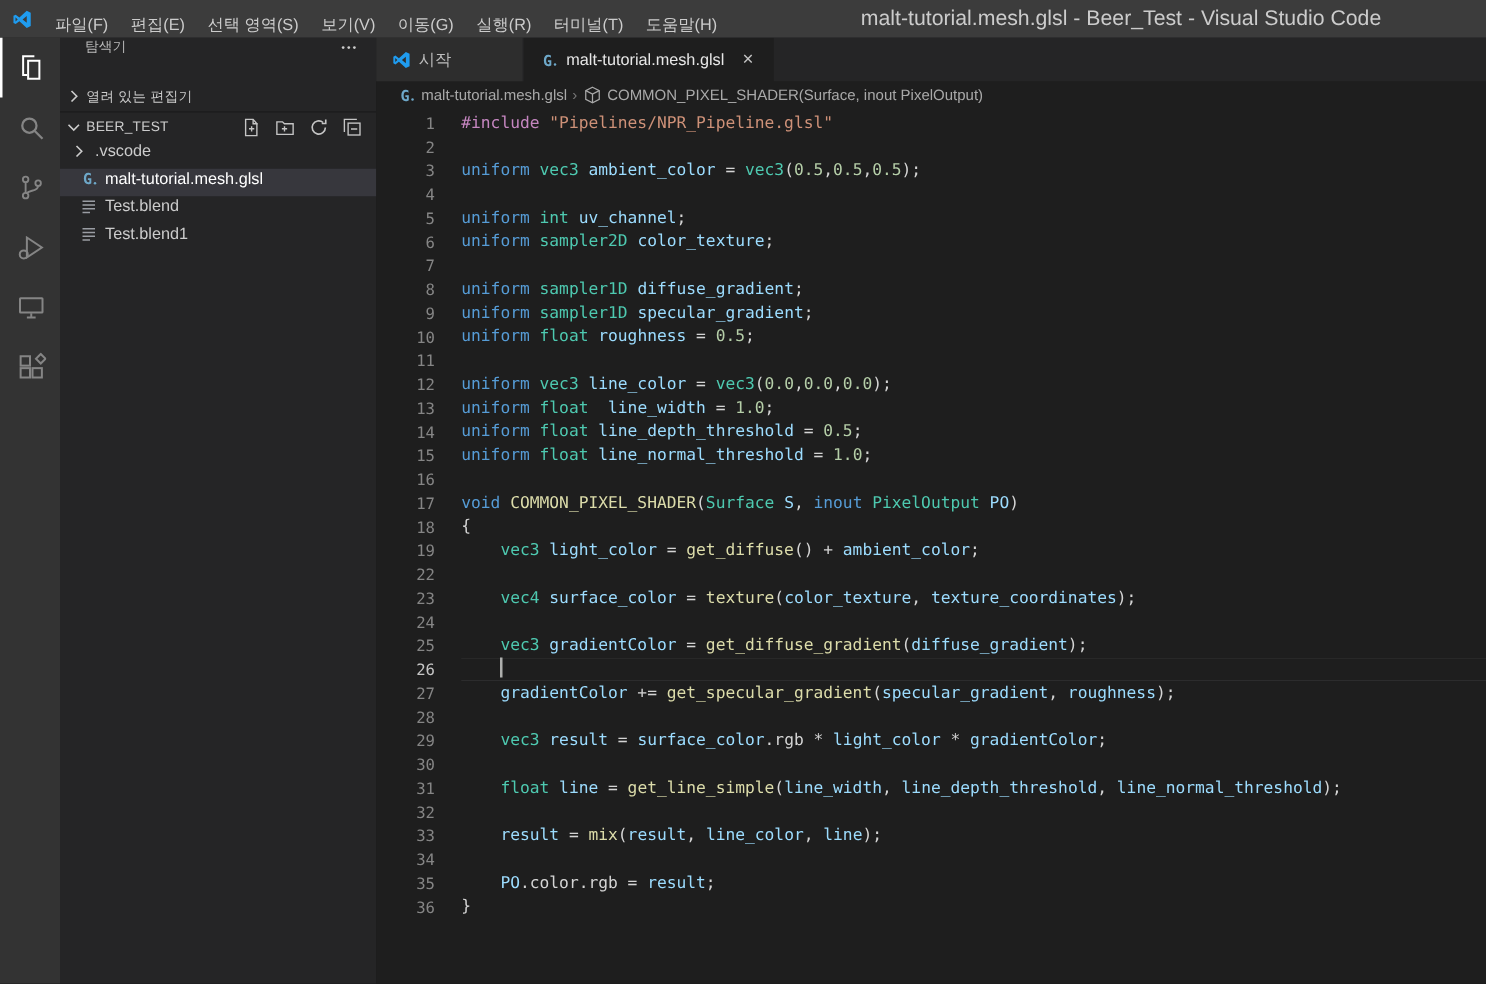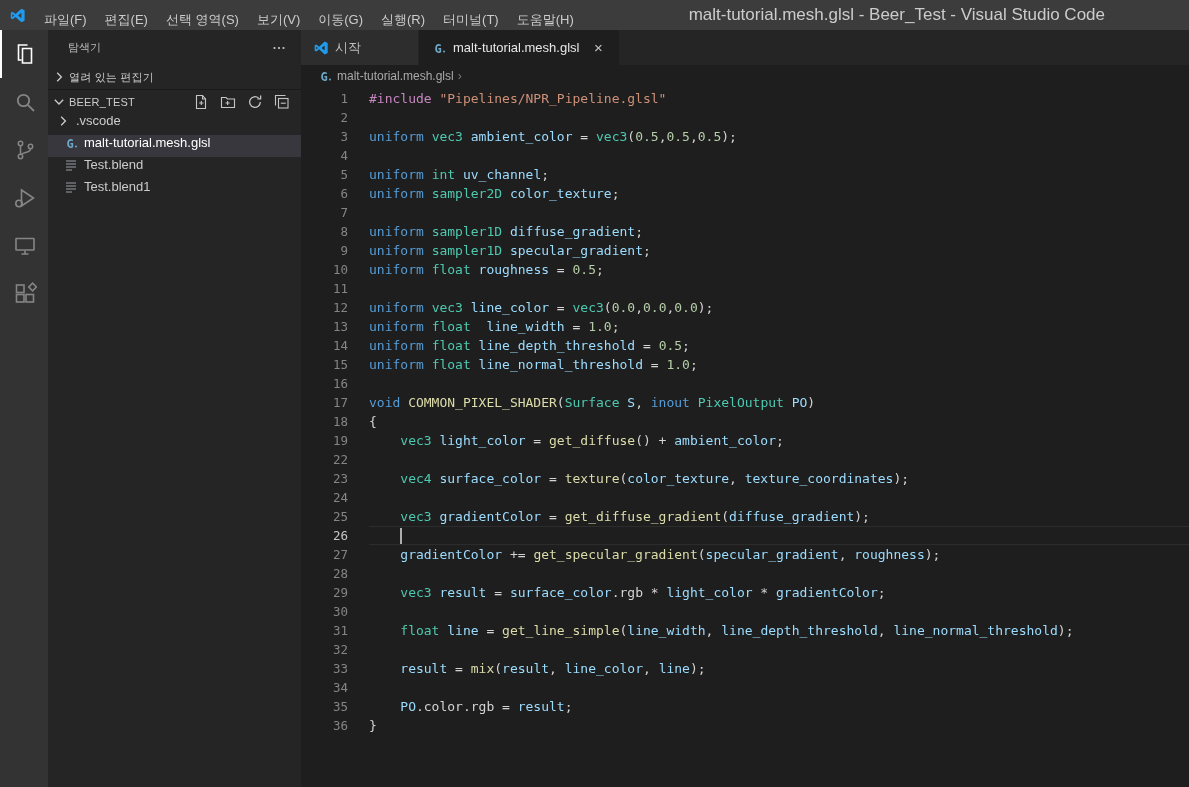--- a/index.html
+++ b/index.html
@@ -19,21 +19,21 @@
   
   .activitybar{width:48px;flex:none;background:var(--c-activitybar-bg,#333333);display:flex;flex-direction:column}
   .ab-item{height:48px;display:flex;align-items:center;justify-content:center;color:#858585;border-left:2px solid transparent;cursor:pointer}
   .ab-item.active{color:#ffffff;border-left-color:#ffffff}
   .ab-item .icon{width:24px;height:24px}
   .icon{display:inline-block}
   .icon svg{width:100%;height:100%;display:block}
 
   
   .sidebar{width:253px;flex:none;background:var(--c-sidebar-bg,#252526);display:flex;flex-direction:column;color:#cccccc}
-  .sb-header{height:35px;flex:none;display:flex;align-items:center;padding:0 14px 0 20px;font-size:11px;color:#bbbbbb}
+  .sb-header{height:35px;flex:none;display:flex;padding:0 14px 0 20px;font-size:11px;color:#bbbbbb}
   .sb-header .more{margin-left:auto;width:16px;height:16px;color:#cccccc;cursor:pointer}
   .section{height:24px;flex:none;display:flex;align-items:center;font-size:11px;font-weight:400;color:#cccccc;padding-left:3px;cursor:pointer}
   .section.ws{border-top:1px solid rgba(0,0,0,.28)}
   .section .icon{width:16px;height:16px;flex:none;color:#cccccc}
   .section .label{margin-left:2px;letter-spacing:.2px}
   .ws-actions{margin-left:auto;display:flex;gap:11px;padding-right:11px}
   .ws-actions .icon{width:16px;height:16px;color:#c5c5c5;cursor:pointer}
   .tree-item{height:22px;flex:none;display:flex;align-items:flex-start;font-size:13px;color:#cccccc;cursor:pointer}
   .tree-item.folder{padding-left:7px}
   .tree-item.file{padding-left:15px}
@@ -269,20 +269,29 @@
           <span class="bc-item">
             <span class="icon">
               <svg viewBox="0 0 16 16">
                 <text x="7" y="12.5" text-anchor="middle" font-size="12" font-weight="bold" font-family="DejaVu Sans Mono, monospace" fill="#6ea8c9">G</text>
                 <circle cx="13" cy="11.5" r="1" fill="#6ea8c9"></circle>
               </svg>
             </span>
             <span class="bc-label">malt-tutorial.mesh.glsl</span>
           </span>
           <span class="bc-sep">›</span>
+          <span class="bc-item">
+            <span class="icon">
+              <svg viewBox="0 0 16 16" fill="none" stroke="#a9a9a9" stroke-width="1">
+                <path d="M8 1.8l5.4 2.7v7L8 14.2l-5.4-2.7v-7z"></path>
+                <path d="M2.6 4.5L8 7.2l5.4-2.7M8 7.2v7"></path>
+              </svg>
+            </span>
+            <span class="bc-label">COMMON_PIXEL_SHADER(Surface, inout PixelOutput)</span>
+          </span>
         </div>
       <div class="code" id="code">
           <div class="row"><span class="ln">1</span><span class="lc"><span class="tk-macro">#include </span><span class="tk-string">"Pipelines/NPR_Pipeline.glsl"</span></span></div>
           <div class="row"><span class="ln">2</span><span class="lc"></span></div>
           <div class="row"><span class="ln">3</span><span class="lc"><span class="tk-keyword">uniform </span><span class="tk-type">vec3 </span><span class="tk-variable">ambient_color</span><span class="tk-plain"> = </span><span class="tk-type">vec3</span><span class="tk-plain">(</span><span class="tk-number">0.5</span><span class="tk-plain">,</span><span class="tk-number">0.5</span><span class="tk-plain">,</span><span class="tk-number">0.5</span><span class="tk-plain">);</span></span></div>
           <div class="row"><span class="ln">4</span><span class="lc"></span></div>
           <div class="row"><span class="ln">5</span><span class="lc"><span class="tk-keyword">uniform </span><span class="tk-type">int </span><span class="tk-variable">uv_channel</span><span class="tk-plain">;</span></span></div>
           <div class="row"><span class="ln">6</span><span class="lc"><span class="tk-keyword">uniform </span><span class="tk-type">sampler2D </span><span class="tk-variable">color_texture</span><span class="tk-plain">;</span></span></div>
           <div class="row"><span class="ln">7</span><span class="lc"></span></div>
           <div class="row"><span class="ln">8</span><span class="lc"><span class="tk-keyword">uniform </span><span class="tk-type">sampler1D </span><span class="tk-variable">diffuse_gradient</span><span class="tk-plain">;</span></span></div>

